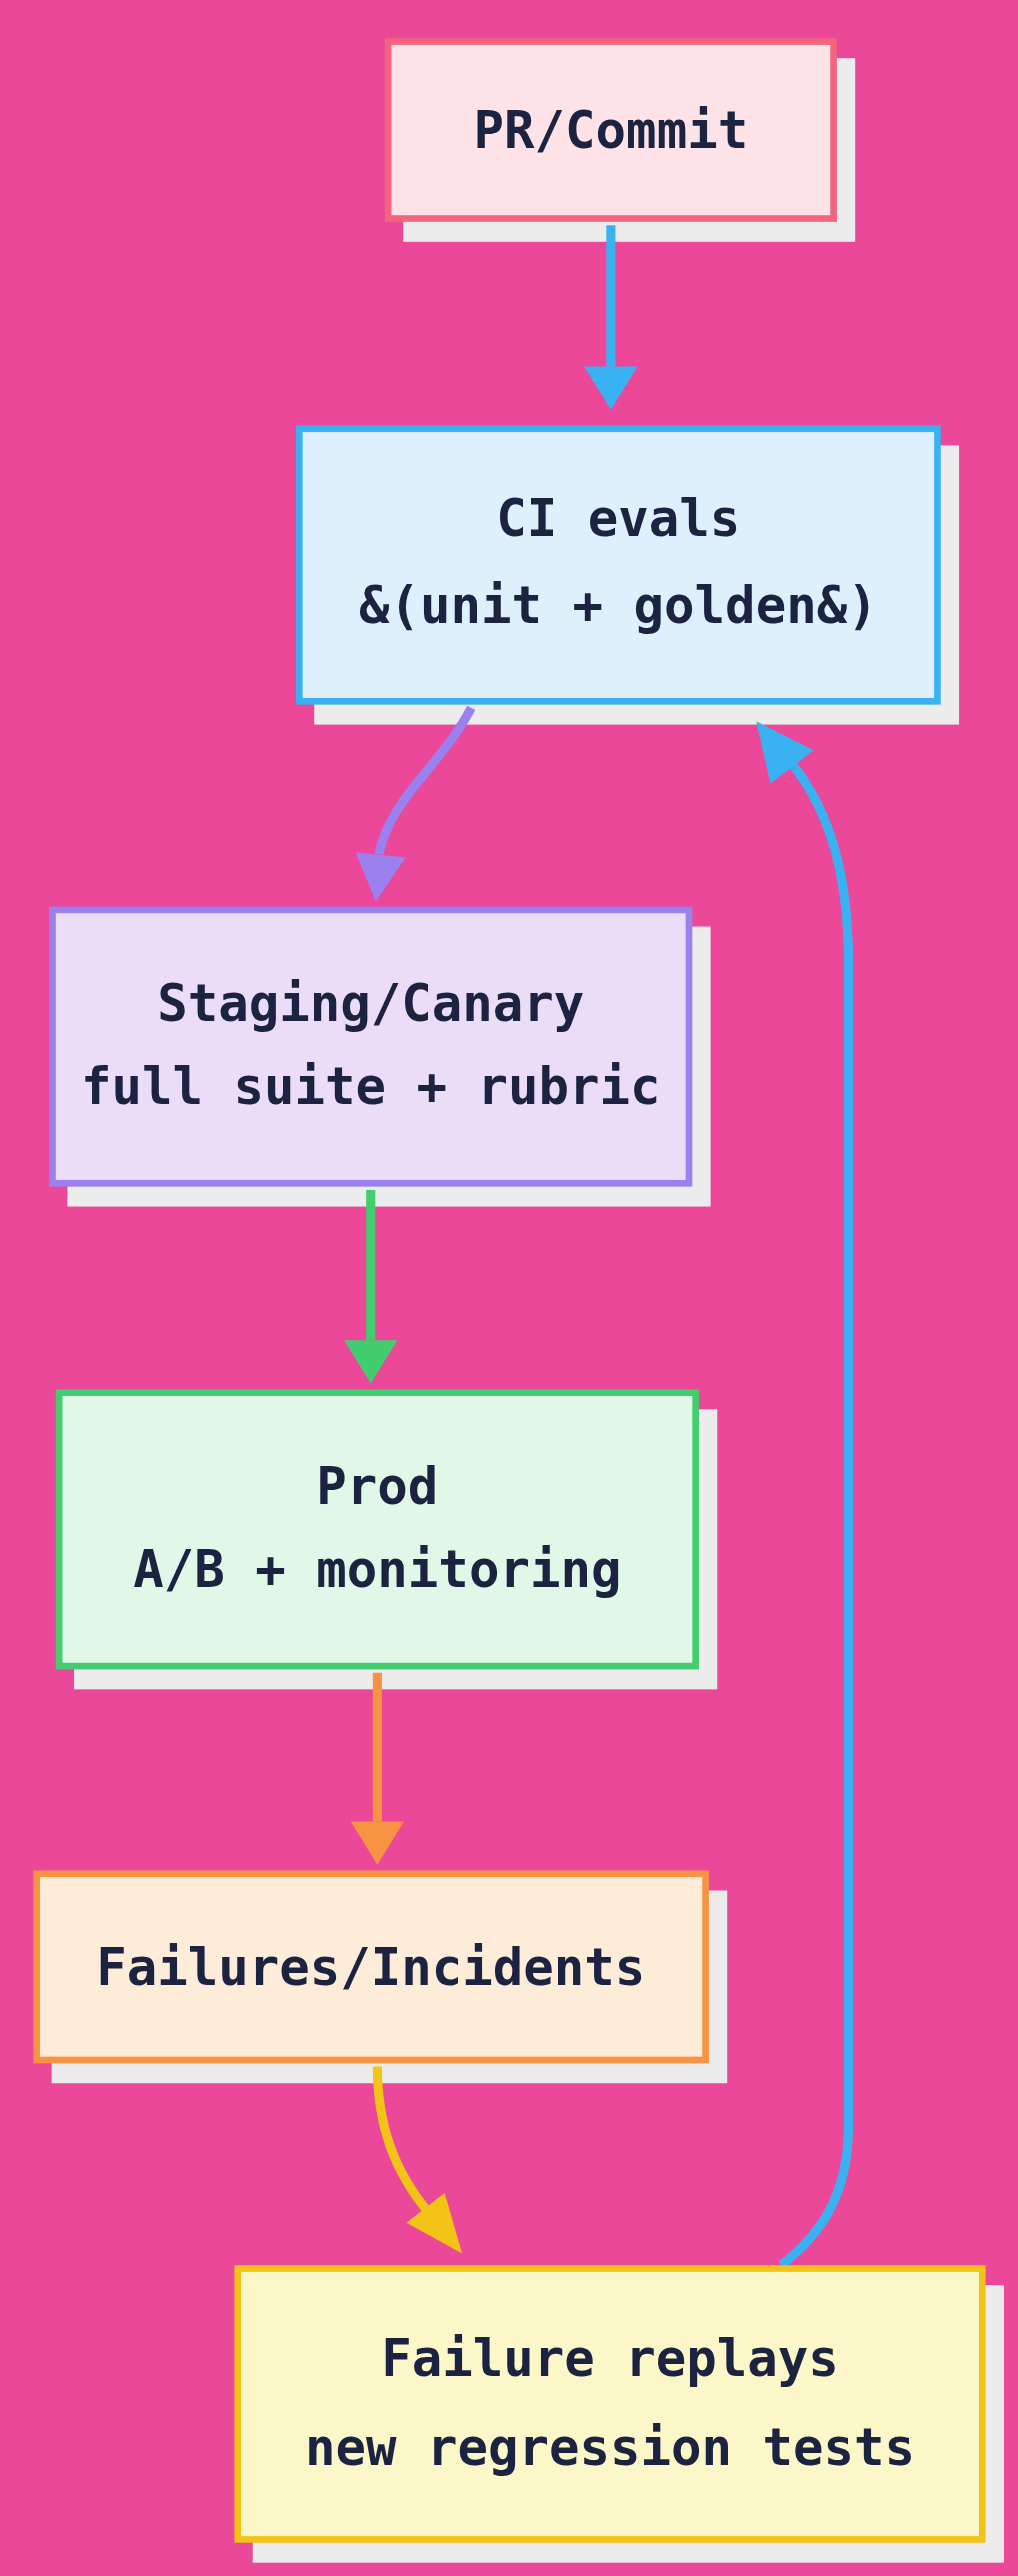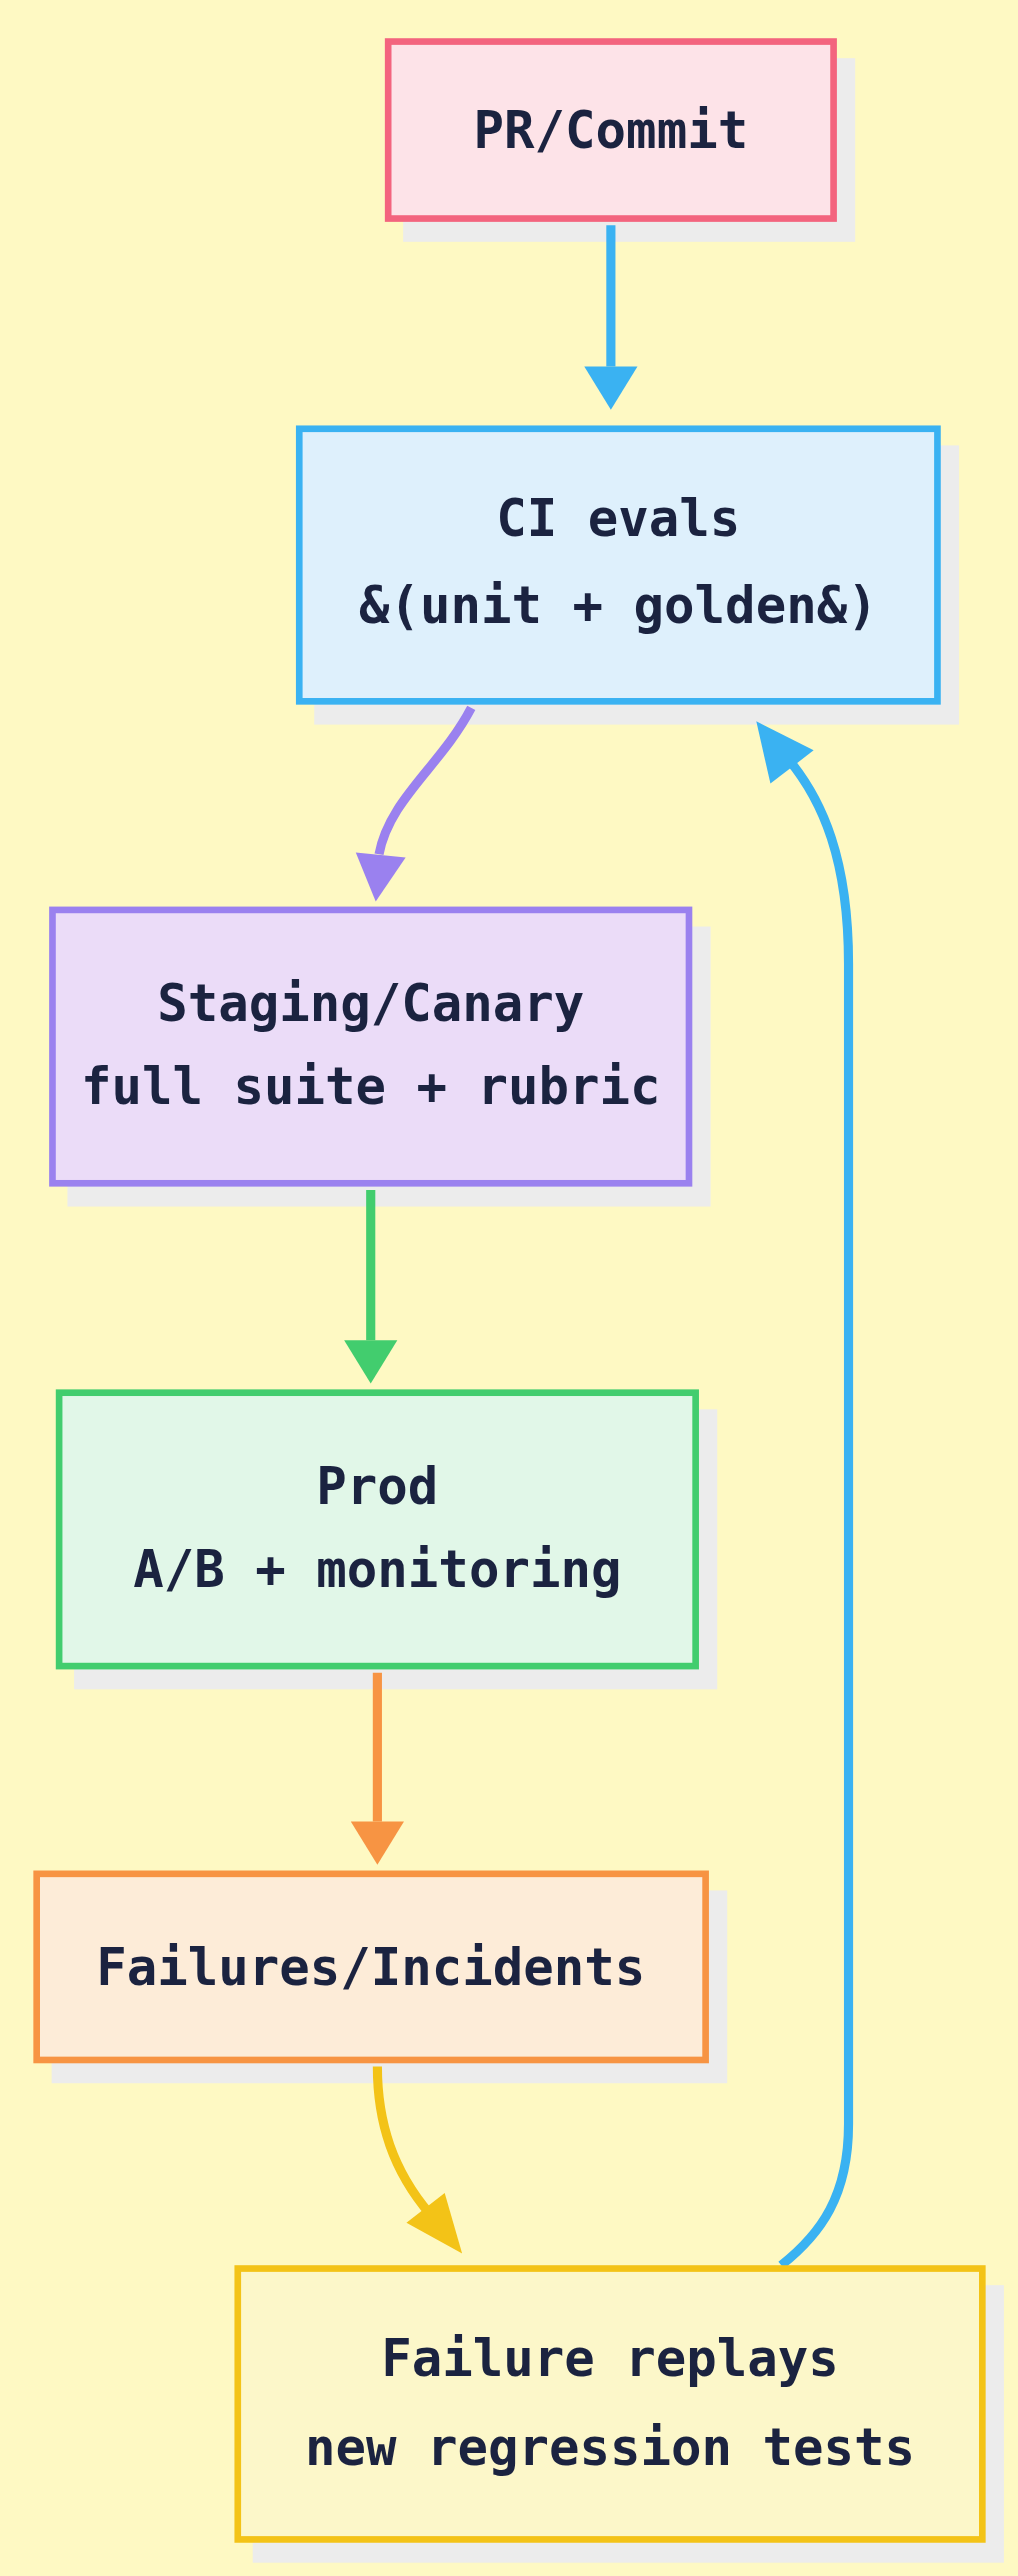--- a/index.html
+++ b/index.html
@@ -4,21 +4,21 @@
 <style>
   html, body {
     margin: 0;
     padding: 0;
     background: #ffffff;
   }
   .canvas {
     position: relative;
     width: 1019px;
     height: 2576px;
-    background: #fef9c3;
+    background: #ec4899;
     overflow: hidden;
   }
   svg { display: block; }
   text.node-label {
     font-family: "DejaVu Sans Mono", "Liberation Mono", monospace;
     font-weight: 700;
     font-size: 61px;
     text-anchor: middle;
   }
   .edge-line { fill: none; stroke-width: 11; }

